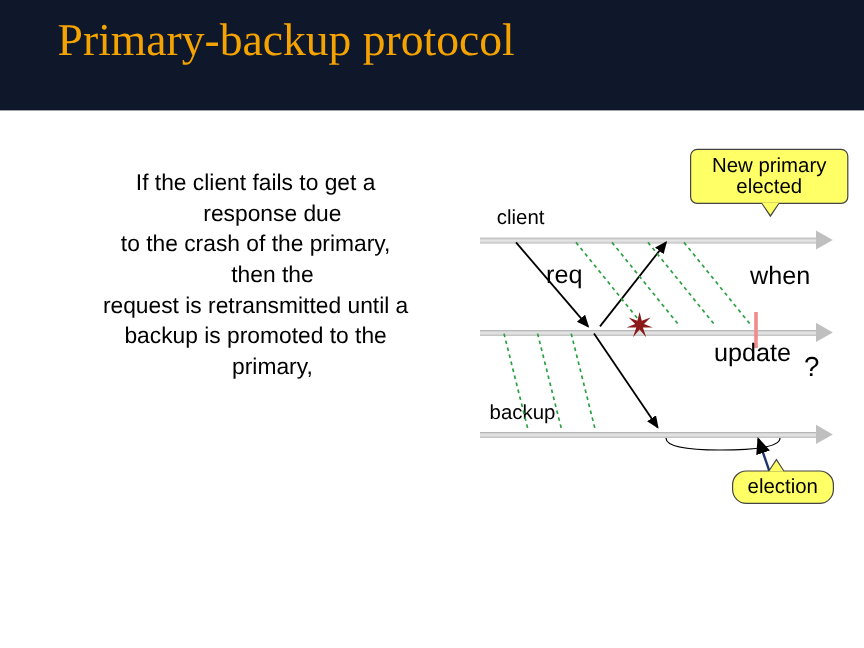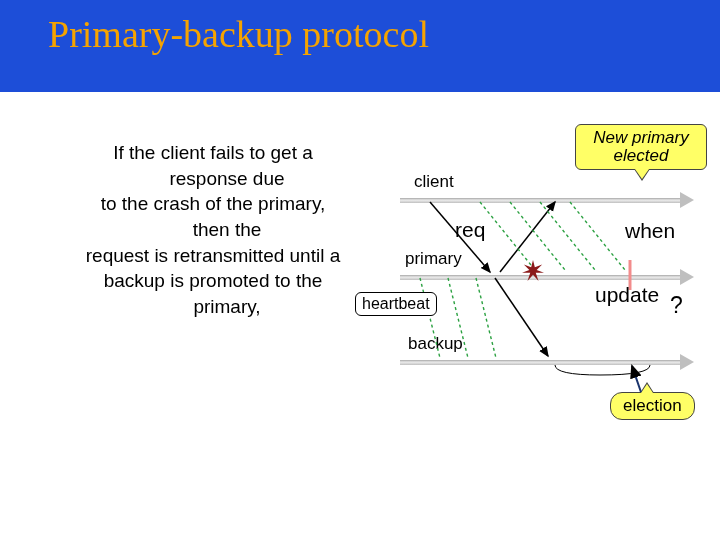--- a/index.html
+++ b/index.html
@@ -1,16 +1,16 @@
 <!DOCTYPE html>
 <html><head>
 <meta charset="utf-8">
 <style>
   body { margin:0; padding:0; width:720px; height:540px; background:#fff; font-family:Arial,Helvetica,sans-serif; position:relative; overflow:hidden; }
-  .title-band { width:720px; height:92px; background:#1d4ed8; position:relative; }
+  .title-band { width:720px; height:92px; background:#0f172a; position:relative; }
   .title-band h1 { margin:0; padding:12px 0 0 48px; font-family:Georgia,'Times New Roman',serif; font-size:38px; font-weight:normal; color:#f5a300; }
   .body-text { position:absolute; left:48px; top:140px; width:330px; font-size:19px; line-height:1.35; color:#000; }
   .body-text p { margin:0 0 26px 0;text-align:center; }
   .indent { display:block; padding-left:28px; }
   .diagram { position:absolute; left:400px; top:140px; width:310px; height:300px; }
   .lifeline { position:absolute; left:0; height:4px; background:linear-gradient(#cfcfcf,#e7e7e7 40%,#bfbfbf); border-top:1px solid #b7b7b7; }
   .life-label { position:absolute; font-size:17px; color:#000; }
   .callout { position:absolute; background:#ffff66; border:1px solid #444; border-radius:6px; font-size:17px; text-align:center; padding:4px 10px; line-height:1.05; }
   .callout .tail { position:absolute; width:0;height:0; }
   .small-box { position:absolute; background:#fff; border:1.5px solid #000; border-radius:6px; font-size:16px; padding:2px 6px; }
@@ -34,33 +34,32 @@
     <span>to the crash of the primary,</span><br>
     <span class="indent">then the</span>
     <span>request is retransmitted until a</span><br>
     <span>backup is promoted to the</span><br>
     <span class="indent">primary,</span>
   </p>
 </div>
 
 <div class="diagram">
 
-  <div class="callout" style="left:175px; top:-16px; width:110px;font-style:italic;">
+  <div class="callout" style="left:175px; top:-16px; width:110px;">
     <span style="white-space:pre-line;">New primary
 elected</span>
     <span class="tail" style="left:50%; bottom:-10px; margin-left:-6px;border-left:7px solid transparent;border-right:7px solid transparent;border-top:10px solid #ffff66;"></span>
     <span class="tail" style="left:50%; bottom:-12px; margin-left:-7px;border-left:8px solid transparent;border-right:8px solid transparent;border-top:12px solid #444; z-index:-1;"></span>
   </div>
 
   <span class="life-label" style="left:14px; top:32px;">client</span>
   <div class="lifeline" style="top:58px; width:280px;"></div>
 
   <span class="arrowhead" style="left:280px; top:52px;border-top:8px solid transparent;border-bottom:8px solid transparent;border-left:14px solid #bfbfbf;"></span>
 
-  <span class="life-label" style="left:5px; top:109px;">primary</span>
   <div class="lifeline" style="top:135px; width:280px;"></div>
   <span class="arrowhead" style="left:280px; top:129px;border-top:8px solid transparent;border-bottom:8px solid transparent;border-left:14px solid #bfbfbf;"></span>
 
   <span class="life-label" style="left:8px; top:194px;">backup</span>
   <div class="lifeline" style="top:220px; width:280px;"></div>
   <span class="arrowhead" style="left:280px; top:214px;border-top:8px solid transparent;border-bottom:8px solid transparent;border-left:14px solid #bfbfbf;"></span>
 
   <svg width="310" height="300" style="position:absolute;left:0;top:0;">
     <defs>
       <marker id="ah-black" markerWidth="8" markerHeight="8" refX="6" refY="3" orient="auto">
@@ -94,22 +93,19 @@
 
   <svg class="crash" style="left:122px; top:120px;" viewBox="0 0 24 24">
     <polygon points="12,0 14,8 22,5 16,11 24,14 15,14 18,23 12,16 6,23 9,14 0,14 8,11 2,5 10,8" fill="#8b1a1a"></polygon>
   </svg>
 
   <span class="msg-label" style="left:55px; top:78px;">req</span>
   <span class="msg-label" style="left:225px; top:79px;">when</span>
   <span class="msg-label" style="left:195px; top:143px;">update</span>
   <span class="qmark" style="left:270px; top:152px;">?</span>
 
-  <div class="small-box" style="left:-45px; top:152px;">
-    <span>heartbeat</span>
-  </div>
 
   <div class="callout" style="left:210px; top:252px; padding:4px 12px;border-radius:12px;">
     <span>election</span>
     <span class="tail" style="left:30px; top:-9px;border-left:6px solid transparent;border-right:6px solid transparent;border-bottom:9px solid #ffff66;"></span>
     <span class="tail" style="left:29px; top:-11px;border-left:7px solid transparent;border-right:7px solid transparent;border-bottom:11px solid #444; z-index:-1;"></span>
   </div>
 </div>
 
 </body></html>

